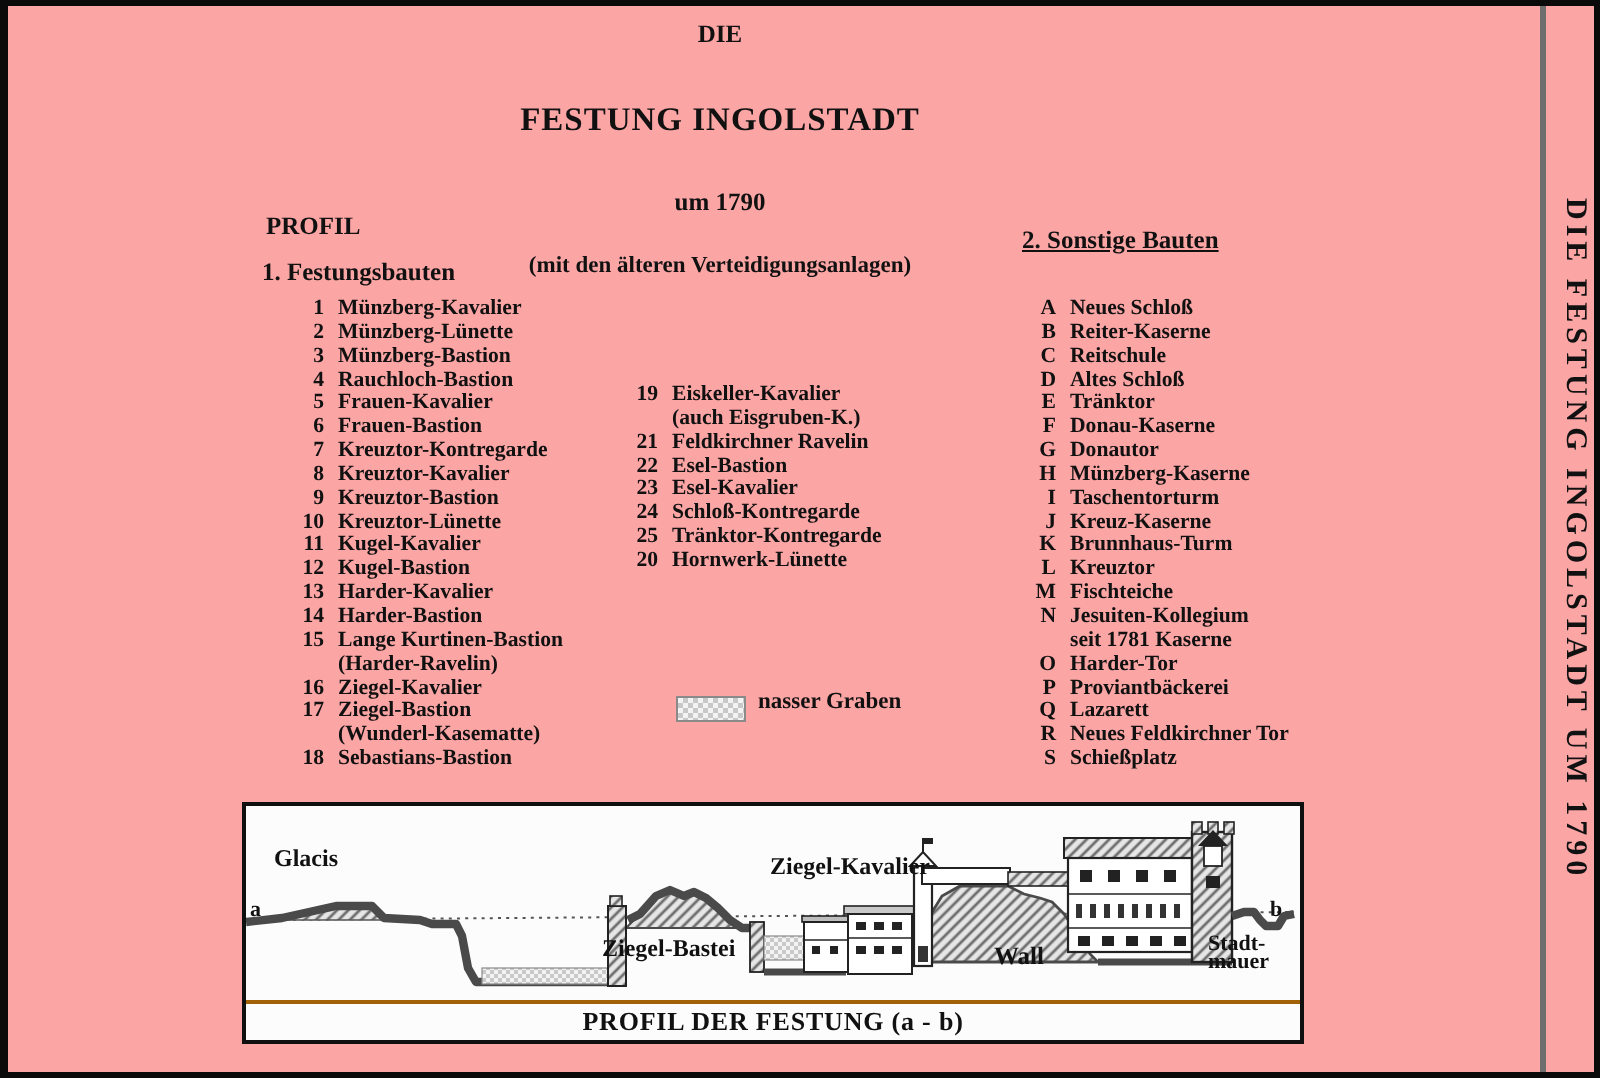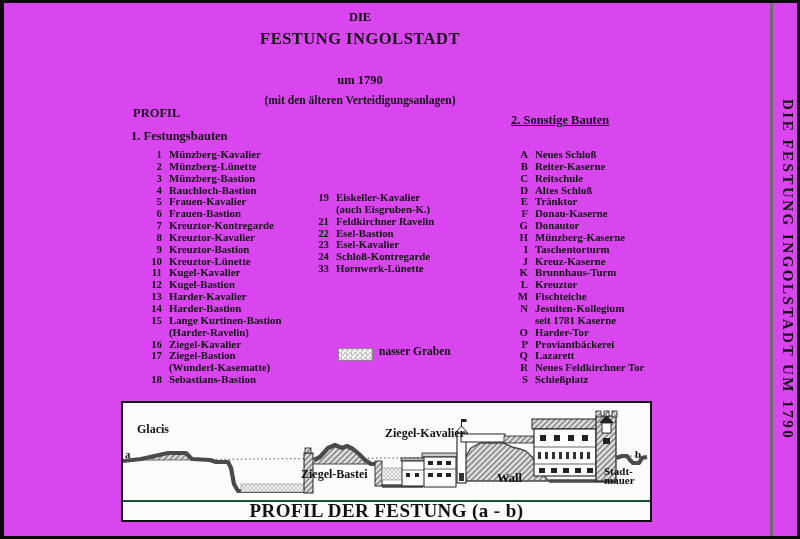--- a/index.html
+++ b/index.html
@@ -1,30 +1,30 @@
 <!DOCTYPE html>
 <html><head>
 <meta charset="utf-8">
 <style>
   html,body{margin:0;padding:0;background:#ffffff;}
   #page{
     position:relative;width:800px;height:539px;box-sizing:border-box;
-    background:#d946ef;color:#111;
+    background:#fca5a5;color:#111;
     border-left:4px solid #0a0a0a;border-top:3px solid #0a0a0a;
     border-right:3px solid #0a0a0a;border-bottom:3px solid #0a0a0a;
     font-family:"Liberation Serif","DejaVu Serif",serif;font-weight:bold;
     overflow:hidden;
   }
   .abs{position:absolute;}
   
   #title-block{left:56px;top:7px;width:600px;text-align:center;}
   .t1{font-size:12.5px;}
-  .t2{font-size:16.5px;margin-top:4px;letter-spacing:.5px;}
+  .t2{font-size:16.5px;margin-top:25px;letter-spacing:.5px;}
   .t3{font-size:12.5px;margin-top:24px;}
-  .t4{font-size:11.5px;margin-top:6px;}
+  .t4{font-size:11.5px;margin-top:18px;}
   
   #legende{left:129px;top:103px;font-size:12.5px;}
   .colhead{font-size:12.5px;}
   #sec1-head{left:127px;top:126px;}
   #sec2-head{left:507px;top:110px;text-decoration:underline;}
   .list{font-size:10.8px;line-height:11.85px;}
   #col1{left:127px;top:146px;width:180px;}
   #col2{left:305px;top:146px;width:190px;margin-top:43px;}
   #col3{left:510px;top:146px;width:190px;}
   .row{display:flex;}
@@ -34,22 +34,22 @@
   #col3 .num{width:14px;margin-right:7px;}
   .lbl .sub{display:block;}
   
   #moat-swatch{left:334px;top:345px;width:33px;height:11px;border:1px solid #8a8a8a;
     background:#dcdcdc;
     background-image:repeating-conic-gradient(#c8c8c8 0% 25%, #f3f3f3 0% 50%);
     background-size:5px 5px;}
   #moat-label{left:375px;top:342px;font-size:11.5px;}
   
   #profile-box{left:117px;top:398px;width:527px;height:117px;border:2px solid #101010;background:#fcfcfc;}
-  #profile-caption{position:absolute;left:0;right:0;bottom:0;height:18px;border-top:2px solid #14532d;
-    text-align:center;font-size:19px;line-height:18px;letter-spacing:.4px;}
+  #profile-caption{position:absolute;left:0;right:0;bottom:0;height:18px;border-top:2px solid #a16207;
+    text-align:center;font-size:13px;line-height:18px;letter-spacing:.4px;}
   svg text{font-family:"Liberation Serif","DejaVu Serif",serif;font-weight:bold;fill:#111;}
   
   #divider{left:766px;top:0;width:3px;height:539px;background:#6e6e6e;}
   #side-title{left:769px;top:0;width:28px;height:533px;display:flex;align-items:center;justify-content:center;
     writing-mode:vertical-rl;font-size:15px;letter-spacing:2.5px;white-space:nowrap;}
 </style>
 </head>
 <body>
 
 <div id="page">
@@ -179,23 +179,27 @@
       <div class="row">
         <span class="num">23</span>
         <span class="lbl"><span>Esel-Kavalier</span></span>
       </div>
 
       <div class="row">
         <span class="num">24</span>
         <span class="lbl"><span>Schloß-Kontregarde</span></span>
       </div>
 
-
-      <div class="row">
-        <span class="num">33</span>
+      <div class="row">
+        <span class="num">25</span>
+        <span class="lbl"><span>Tränktor-Kontregarde</span></span>
+      </div>
+
+      <div class="row">
+        <span class="num">20</span>
         <span class="lbl"><span>Hornwerk-Lünette</span></span>
       </div>
 
     </div>
 
   <div class="abs list" id="col3">
 
       <div class="row">
         <span class="num">A</span>
         <span class="lbl"><span>Neues Schloß</span></span>

